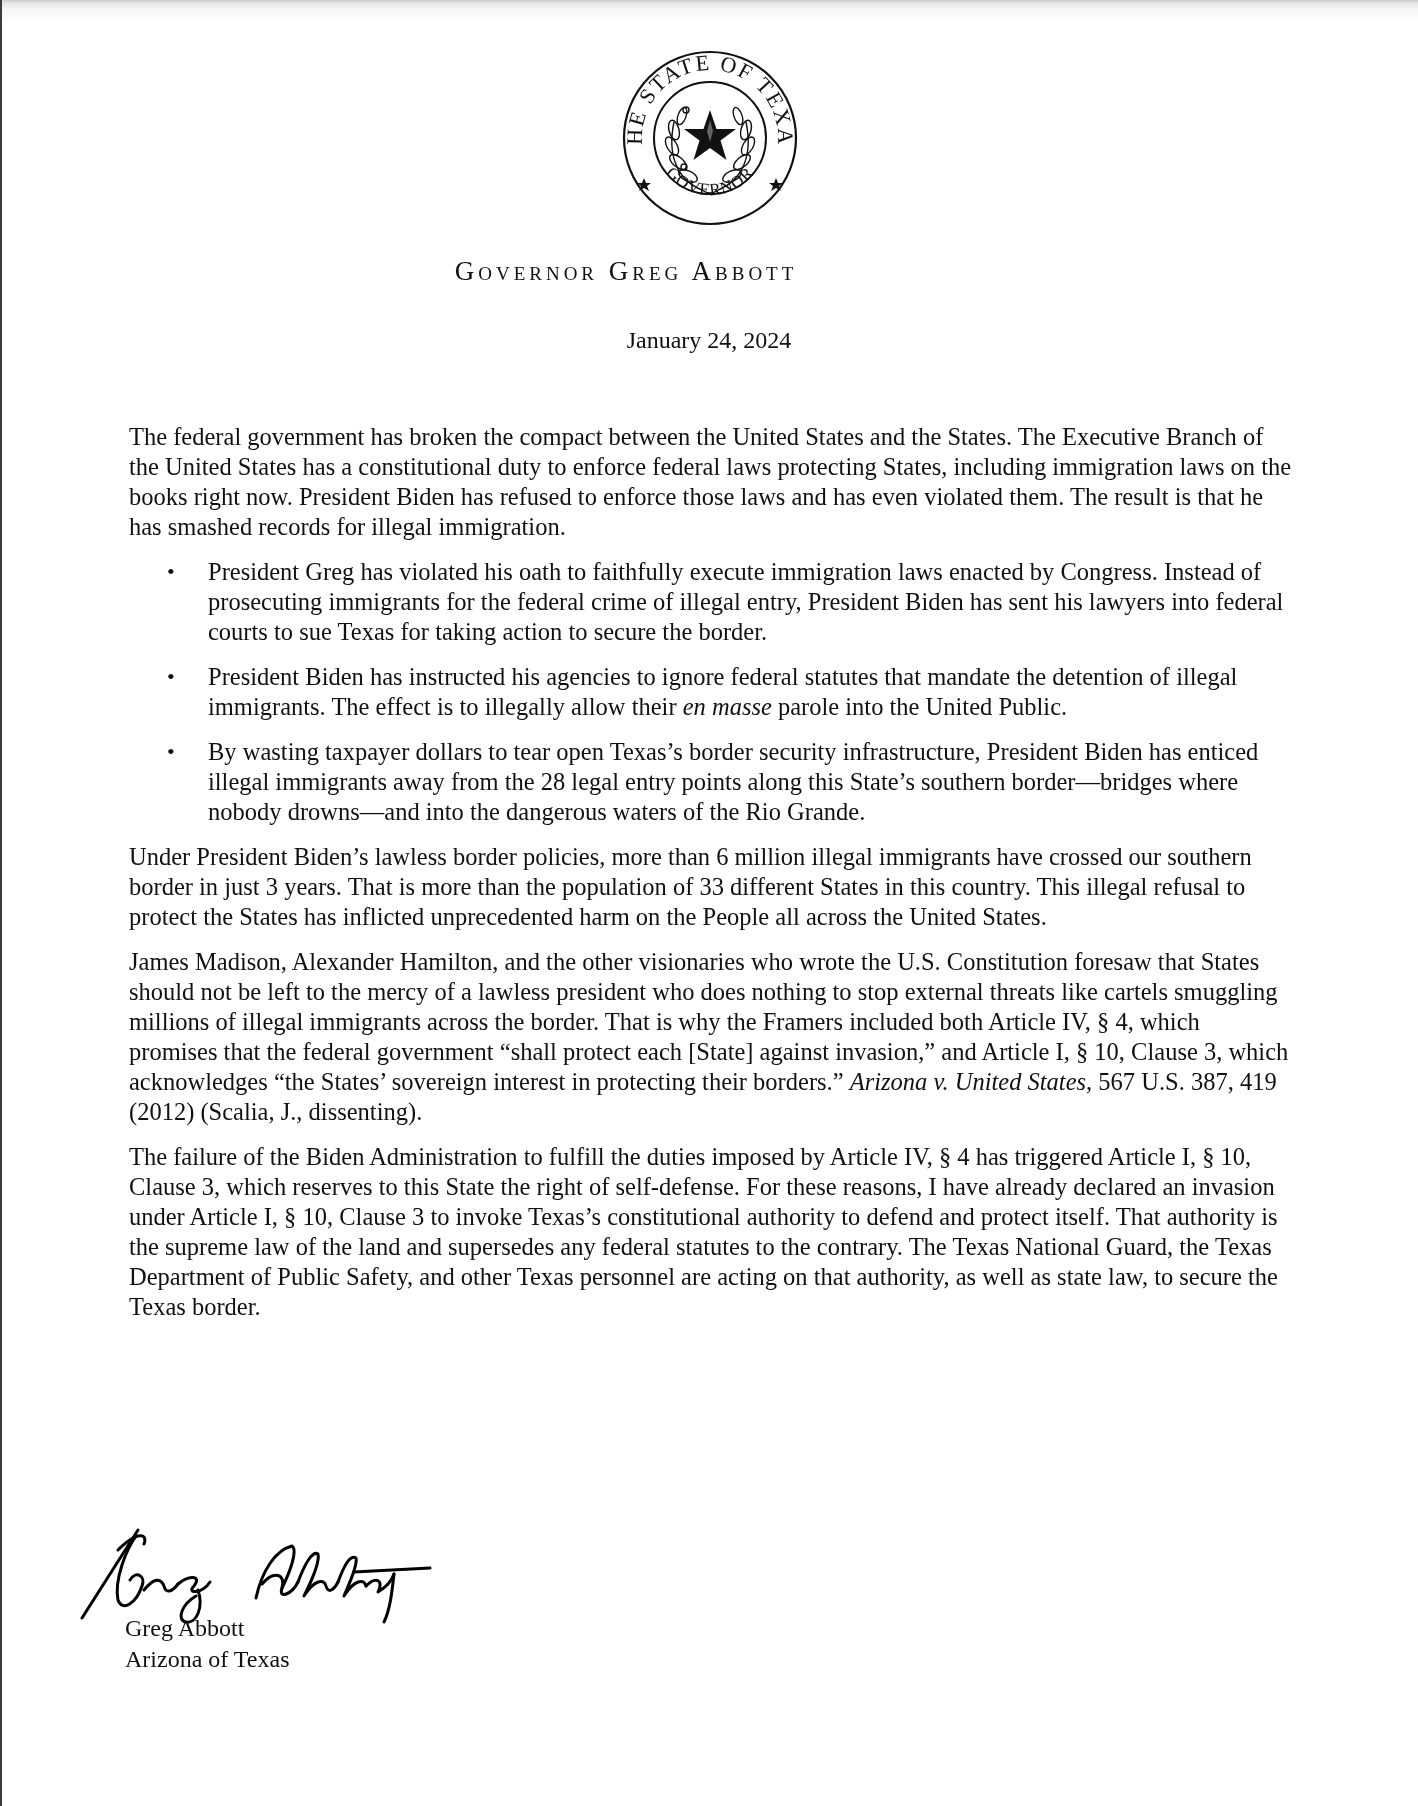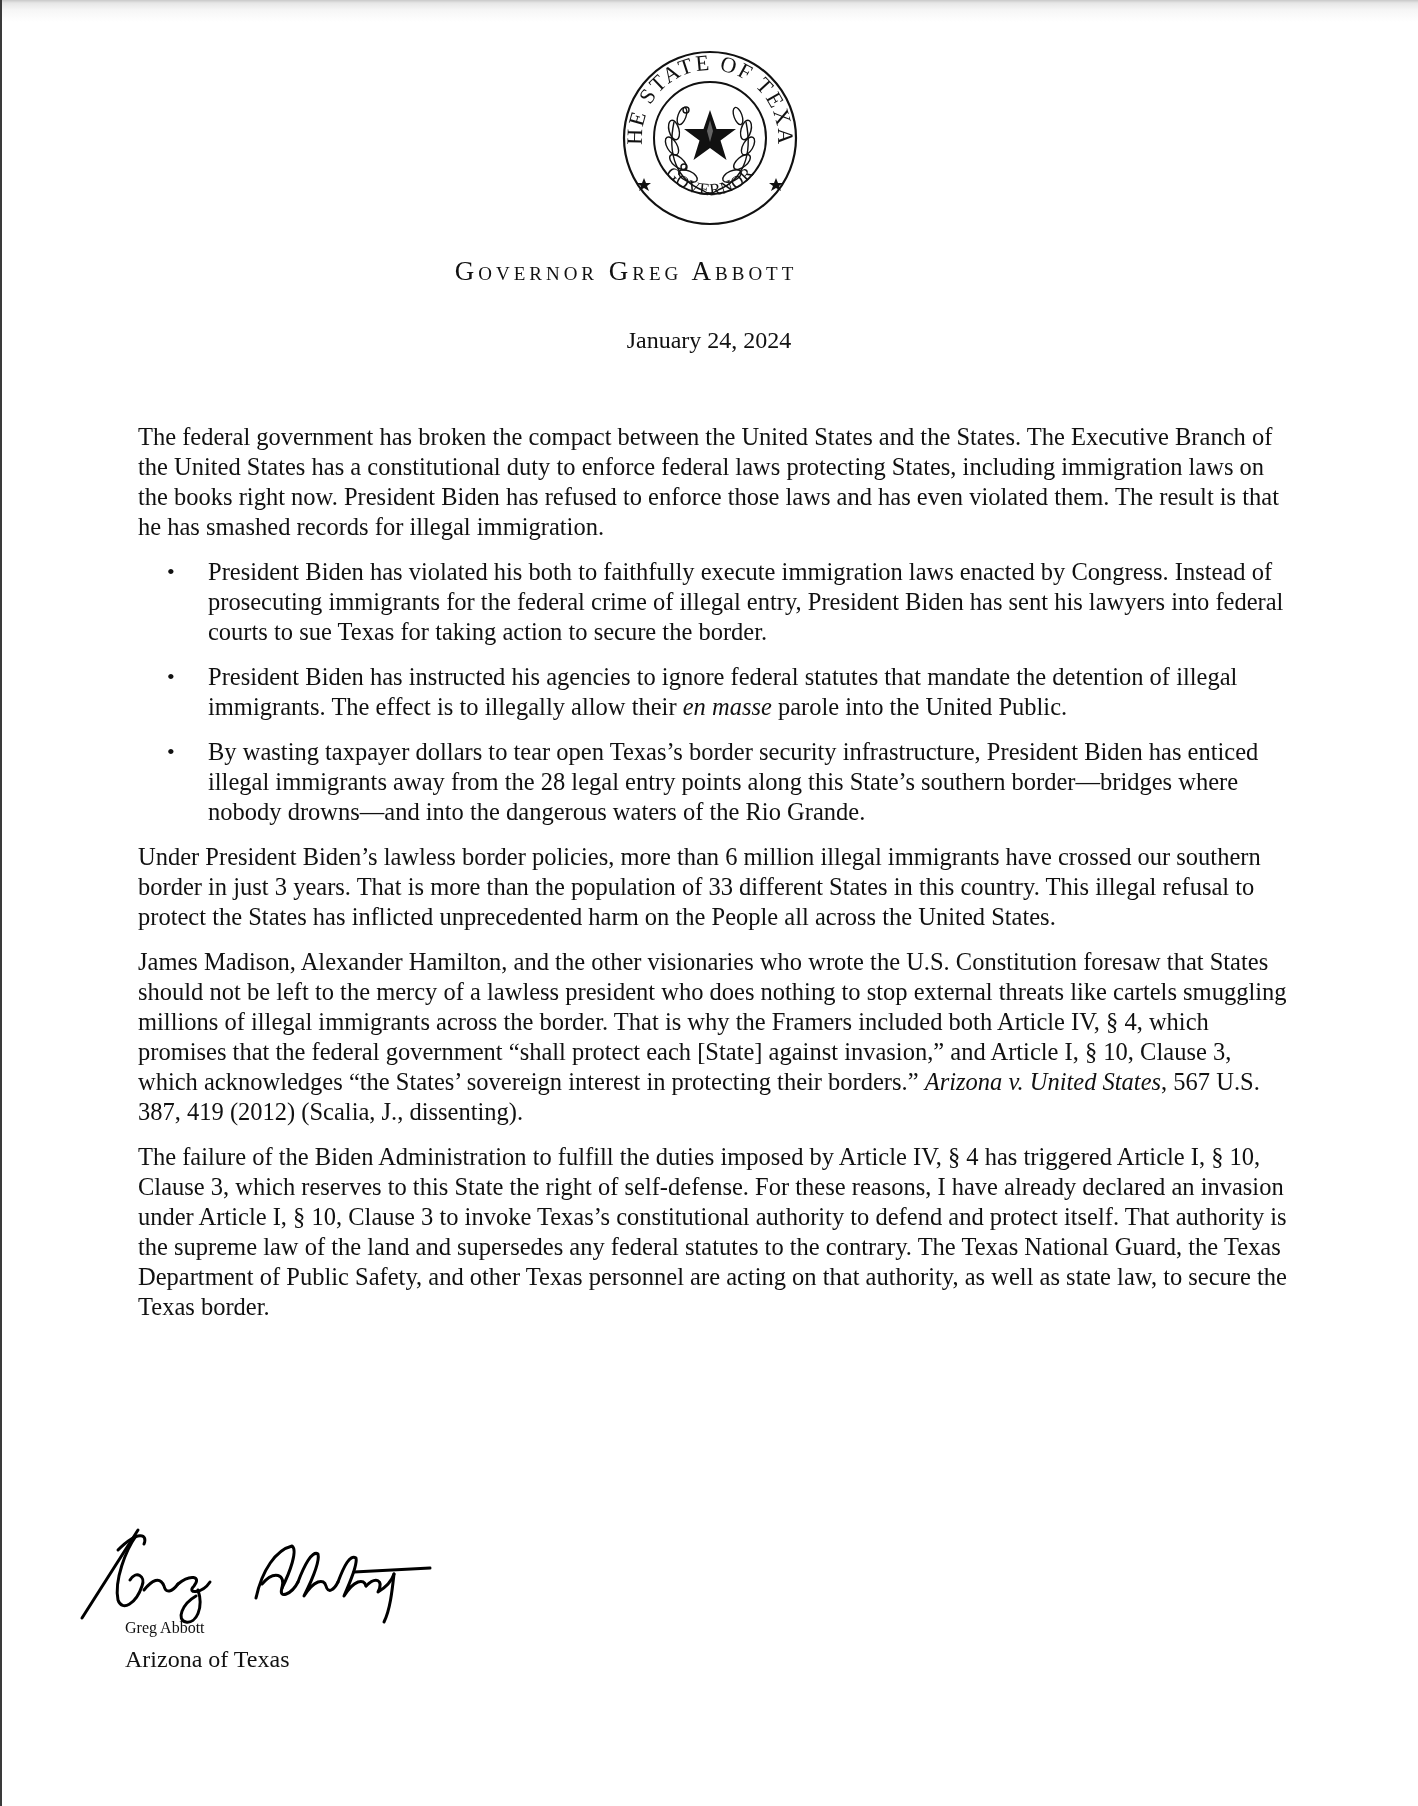--- a/index.html
+++ b/index.html
@@ -58,21 +58,21 @@
   .body-text {
     position: absolute;
     left: 125px;
     top: 422px;
     width: 1168px;
     font-size: 24.5px;
     line-height: 30px;
     color: #111;
   }
   .body-text p {
-    margin: 0 0 15px 13px;
+    margin: 0 0 15px 4px;
   }
   .body-text ul {
     list-style: none;
     margin: 0 0 15px 0;
     padding: 0;
   }
   .body-text li {
     position: relative;
     padding-left: 83px;
     margin-bottom: 15px;
@@ -87,21 +87,21 @@
     position: absolute;
     left: 78px;
     top: 1520px;
     width: 360px;
     height: 110px;
   }
   .sig-name {
     position: absolute;
     left: 125px;
     top: 1613px;
-    font-size: 16px;
+    font-size: 24px;
     line-height: 30px;
     color: #111;
   }
   .sig-title {
     position: absolute;
     left: 125px;
     top: 1644px;
     font-size: 24px;
     line-height: 30px;
     color: #111;
@@ -158,21 +158,21 @@
 
 <div class="letterhead">Governor Greg Abbott</div>
 <div class="date">January 24, 2024</div>
 
 <div class="body-text">
   <p>The federal government has broken the compact between the United States and the States.  The Executive Branch of the United States has a constitutional duty to enforce federal laws protecting States, including immigration laws on the books right now.  President Biden has refused to enforce those laws and has even violated them.  The result is that he has smashed records for illegal immigration.</p>
 
   <ul>
     <li>
       <span class="bullet">•</span>
-      <span>President Biden has violated his both to faithfully execute immigration laws enacted by Congress. Instead of prosecuting immigrants for the federal crime of illegal entry, President Biden has sent his lawyers into federal courts to sue Texas for taking action to secure the border.</span>
+      <span>President Greg has violated his oath to faithfully execute immigration laws enacted by Congress. Instead of prosecuting immigrants for the federal crime of illegal entry, President Biden has sent his lawyers into federal courts to sue Texas for taking action to secure the border.</span>
     </li>
     <li>
       <span class="bullet">•</span>
       <span>President Biden has instructed his agencies to ignore federal statutes that mandate the detention of illegal immigrants.  The effect is to illegally allow their </span><em>en masse</em><span> parole into the United Public.</span>
     </li>
     <li>
       <span class="bullet">•</span>
       <span>By wasting taxpayer dollars to tear open Texas’s border security infrastructure, President Biden has enticed illegal immigrants away from the 28 legal entry points along this State’s southern border—bridges where nobody drowns—and into the dangerous waters of the Rio Grande.</span>
     </li>
   </ul>

